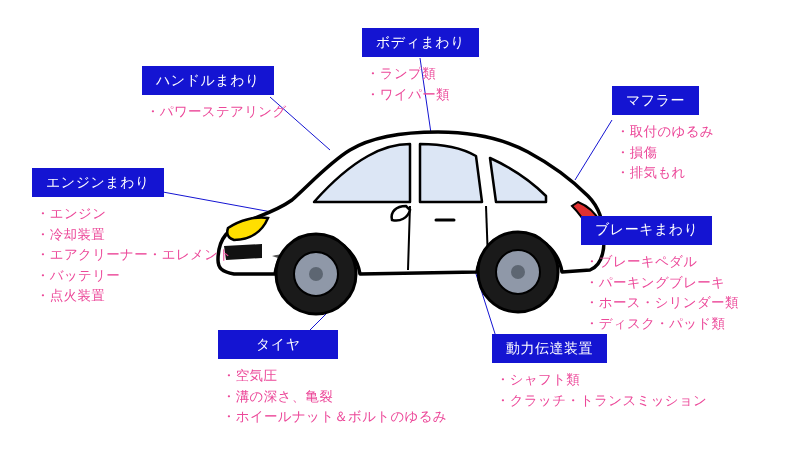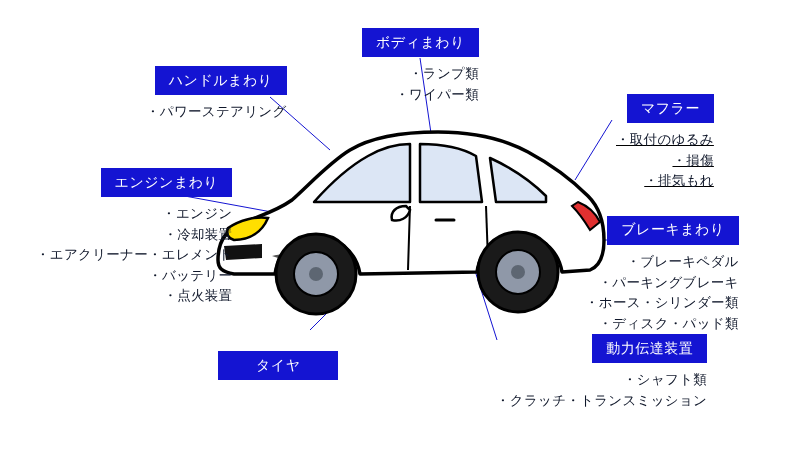--- a/index.html
+++ b/index.html
@@ -10,36 +10,35 @@
   #stage {
     position: relative;
     width: 800px;
     height: 450px;
     background: #ffffff;
     font-family: "Liberation Sans", sans-serif;
     overflow: hidden;
   }
   .callout {
     position: absolute;
-    text-align: right;
   }
   .callout-title {
     display: inline-block;
     background: #1414d2;
     color: #ffffff;
     font-size: 14px;
     line-height: 1;
     padding: 7px 14px 8px 14px;
     white-space: nowrap;
     letter-spacing: 0.5px;
   }
   .callout-items {
     margin: 7px 0 0 4px;
     font-size: 13.5px;
-    color: #0f172a;
+    color: #ec4899;
     line-height: 1.52;
     white-space: nowrap;
   }
   .callout-items div {
     letter-spacing: 0.3px;
   }
   svg.leaders {
     position: absolute;
     left: 0;
     top: 0;
@@ -114,21 +113,21 @@
     </div>
   </div>
 
   <div class="callout" style="left:142px; top:66px;">
     <div class="callout-title">ハンドルまわり</div>
     <div class="callout-items">
       <div>・パワーステアリング</div>
     </div>
   </div>
 
-  <div class="callout" style="left:612px; top:94px;text-decoration:underline;">
+  <div class="callout" style="left:612px; top:86px;">
     <div class="callout-title">マフラー</div>
     <div class="callout-items">
       <div>・取付のゆるみ</div>
       <div>・損傷</div>
       <div>・排気もれ</div>
     </div>
   </div>
 
   <div class="callout" style="left:32px; top:168px;">
     <div class="callout-title">エンジンまわり</div>
@@ -144,22 +143,27 @@
   <div class="callout" style="left:581px; top:216px;font-family:Liberation Serif, serif;">
     <div class="callout-title">ブレーキまわり</div>
     <div class="callout-items">
       <div>・ブレーキペダル</div>
       <div>・パーキングブレーキ</div>
       <div>・ホース・シリンダー類</div>
       <div>・ディスク・パッド類</div>
     </div>
   </div>
 
-  <div class="callout" style="left:218px; top:330px;margin-top:21px;">
+  <div class="callout" style="left:218px; top:330px;">
     <div class="callout-title" style="padding-left:38px; padding-right:38px;">タイヤ</div>
+    <div class="callout-items">
+      <div>・空気圧</div>
+      <div>・溝の深さ、亀裂</div>
+      <div>・ホイールナット＆ボルトのゆるみ</div>
+    </div>
   </div>
 
   <div class="callout" style="left:492px; top:334px;">
     <div class="callout-title">動力伝達装置</div>
     <div class="callout-items">
       <div>・シャフト類</div>
       <div>・クラッチ・トランスミッション</div>
     </div>
   </div>
 

